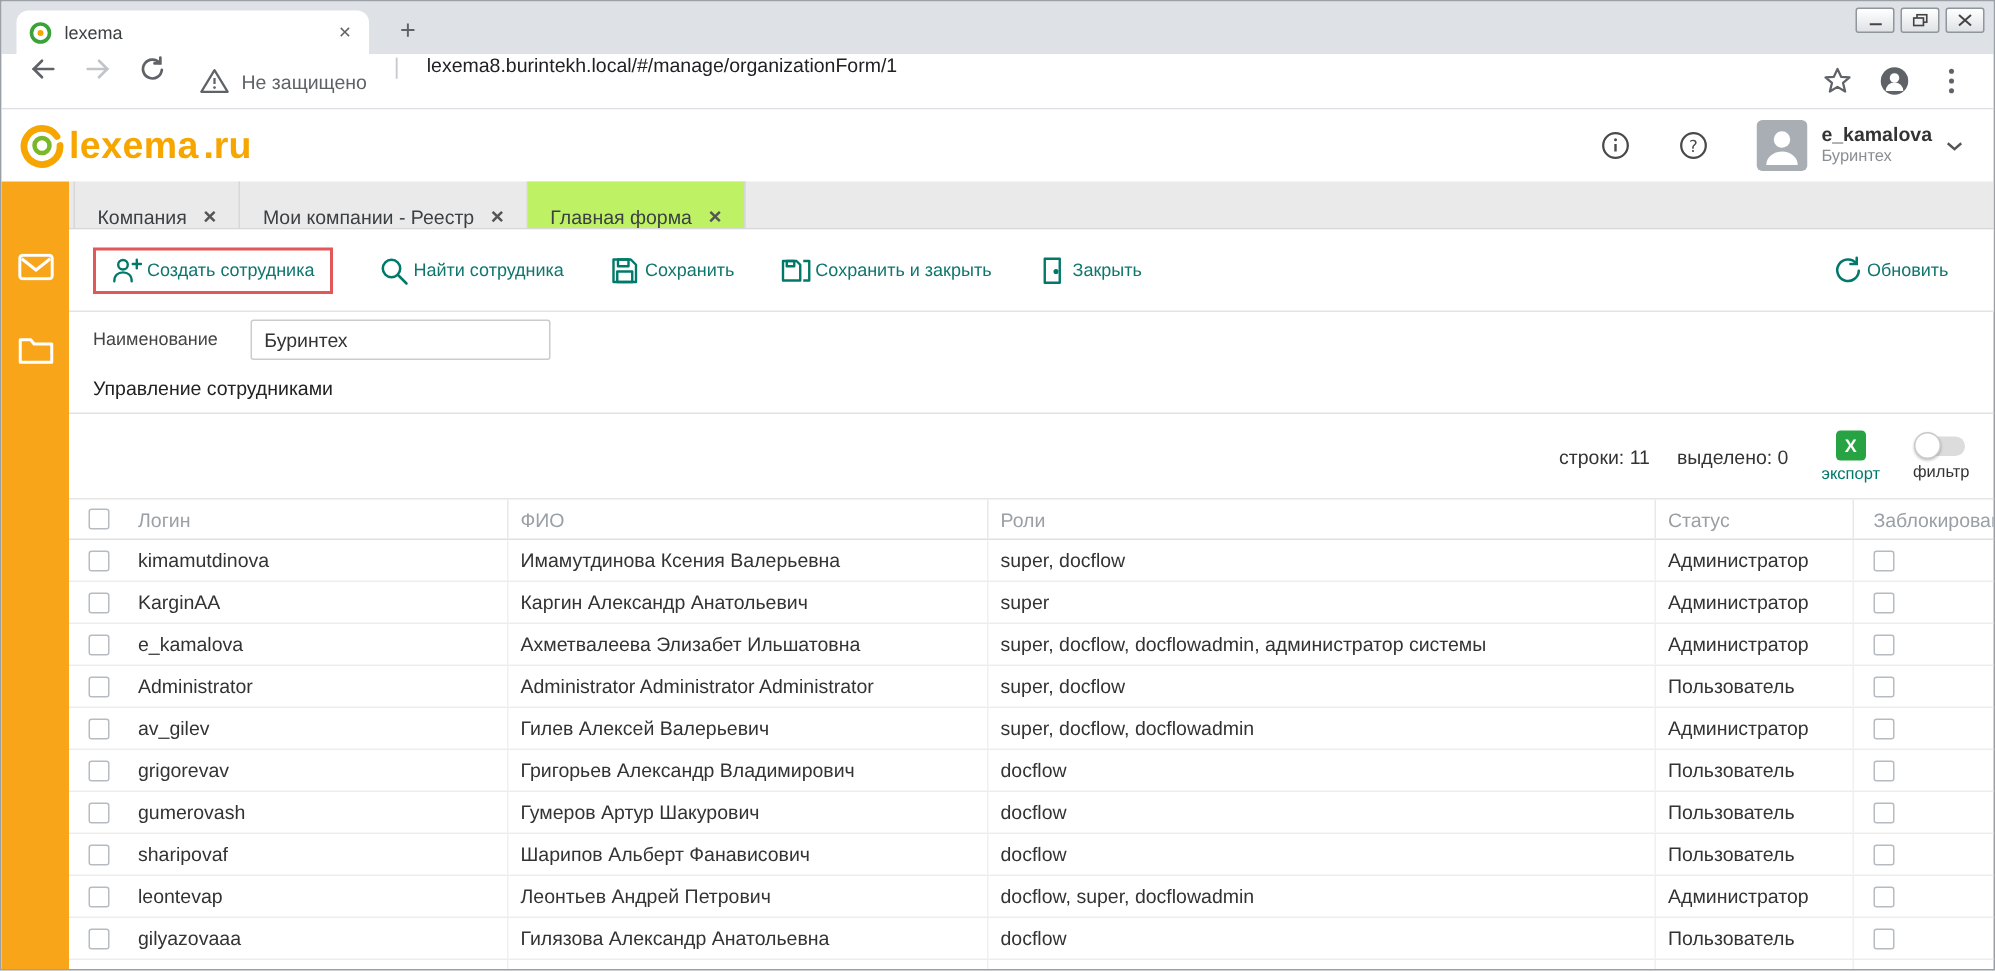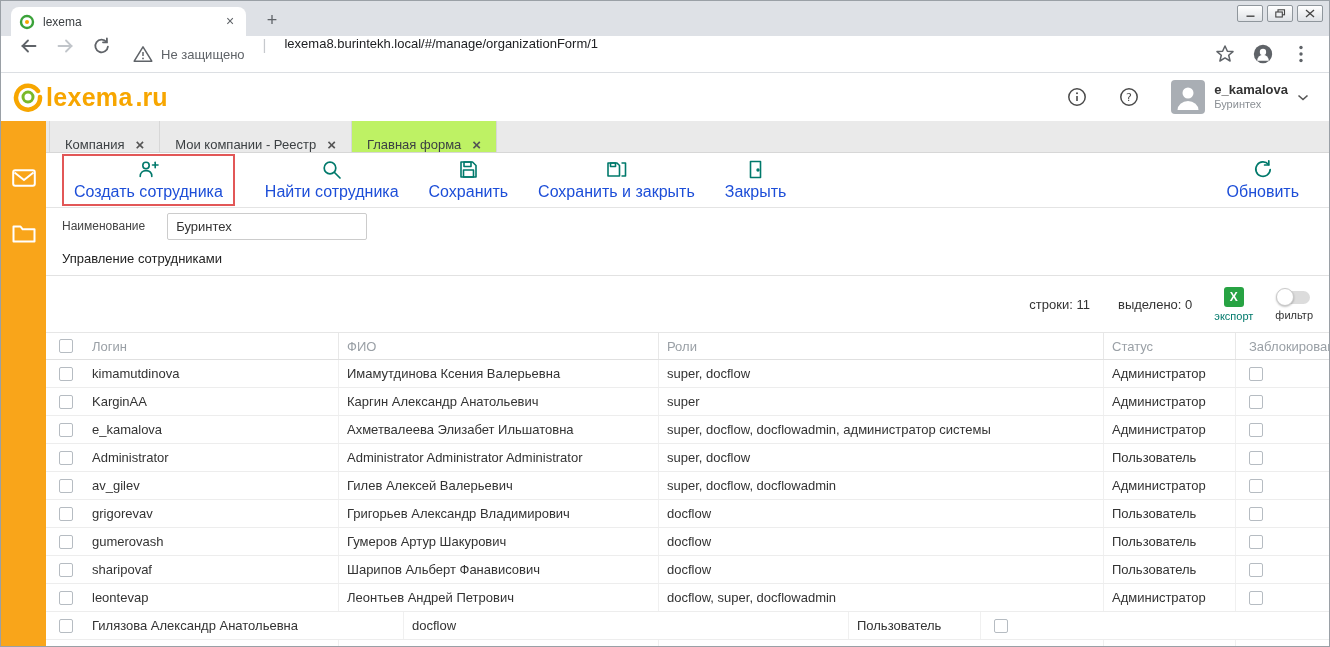--- a/index.html
+++ b/index.html
@@ -39,32 +39,32 @@
   
   .content{margin-left:45px;width:1285px}
 
   .doc-tabs{height:32px;background:#eaeaea;border-bottom:1px solid #d7d7d7;display:flex;align-items:stretch;padding-left:3px}
   .doc-tab{display:flex;align-items:flex-end;gap:11px;padding:0 15px;font-size:13px;color:#3c4043;border-right:1px solid #d7d7d7;cursor:default}
   .doc-tab.first{border-left:1px solid #d7d7d7}
   .doc-tab.active{background:#bef264}
   .doc-tab-close{font-size:15px;font-weight:bold;color:#555;line-height:1}
 
   .toolbar{height:55px;background:#fff;border-bottom:1px solid #e4e4e4;display:flex;align-items:center;padding:0 16px;gap:30px}
-  .tool-btn{display:flex;flex-direction:column;align-items:center;gap:3px;color:#1d4ed8;font-size:16px;cursor:default;white-space:nowrap}
+  .tool-btn{display:flex;flex-direction:row;align-items:center;gap:3px;color:#0f766e;font-size:12px;cursor:default;white-space:nowrap}
   .annotation{border:2px solid #E25757;padding:3px 10px;display:flex}
   .refresh-wrap{margin-left:auto;margin-right:16px}
 
   .field-row{height:36px;display:flex;align-items:center;padding:0 16px;gap:22px}
   .field-label{font-size:12px;color:#444}
   .field-input{width:200px;height:27px;border:1px solid #ccc;border-radius:2px;padding:0 8px;font-size:13px;color:#333;font-family:inherit;outline:none}
 
   .section-title{padding:7px 16px 9px;font-weight:normal;font-size:13px;color:#222;border-bottom:1px solid #e2e2e2}
 
   .grid-controls{height:56px;display:flex;align-items:center;justify-content:flex-end;gap:22px;padding:0 18px}
-  .count-group{display:flex;gap:28px;font-size:13px;color:#333;align-items:center}
+  .count-group{display:flex;gap:18px;font-size:13px;color:#333;align-items:center}
   .mini-block{display:flex;flex-direction:column;align-items:center;gap:3px}
   .excel-icon{width:20px;height:20px;background:#27A343;border-radius:3px;color:#fff;font-weight:bold;font-size:12px;display:flex;align-items:center;justify-content:center}
   .mini-label{font-size:11px}
   .export-label{color:#00796B}
   .filter-label{color:#333}
   .toggle{width:32px;height:13px;background:#dcdcdc;border-radius:7px;position:relative;margin-top:4px;margin-bottom:2px}
   .toggle-knob{position:absolute;left:-2px;top:-3px;width:18px;height:18px;background:#fff;border:1px solid #c9c9c9;border-radius:50%;box-shadow:0 1px 2px rgba(0,0,0,.25)}
 
   .thead{display:flex;height:28px;align-items:stretch;border-top:1px solid #e6e6e6;border-bottom:1px solid #e0e0e0;color:#9aa0a6;font-size:13px}
   .trow{display:flex;height:28px;align-items:stretch;border-bottom:1px solid #ededed;font-size:13px;color:#333}
@@ -439,20 +439,21 @@
     <span class="cell c-status">Администратор</span>
     <span class="cell c-block">
             <span class="checkbox"></span>
           </span>
   </div>
 
   <div class="trow">
     <span class="cell c-check">
             <span class="checkbox"></span>
           </span>
+    <span class="cell c-login">gilyazovaaa</span>
     <span class="cell c-fio">Гилязова Александр Анатольевна</span>
     <span class="cell c-roles">docflow</span>
     <span class="cell c-status">Пользователь</span>
     <span class="cell c-block">
             <span class="checkbox"></span>
           </span>
   </div>
 
   <div class="trow">
     <span class="cell c-check">

